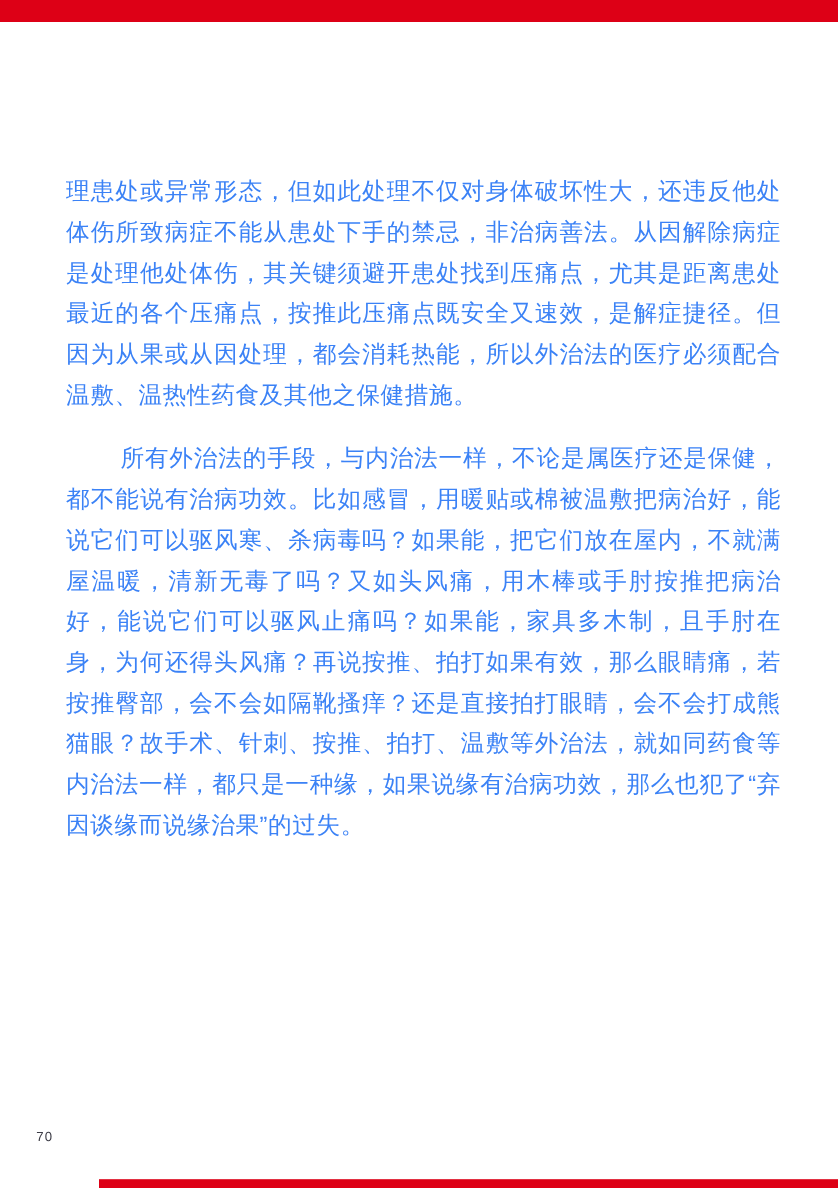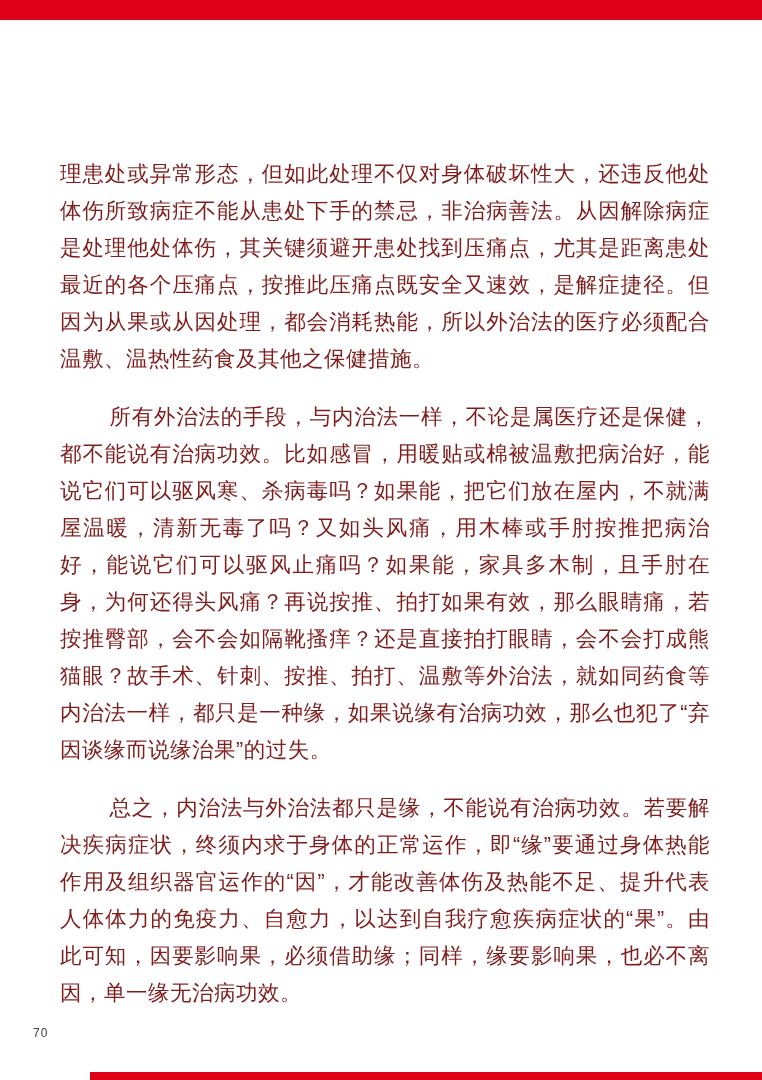--- a/index.html
+++ b/index.html
@@ -55,23 +55,22 @@
       letter-spacing: 1px;
     }
   </style>
 </head>
 <body>
 
 <div class="page">
 
   <div class="accent-bar accent-bar-top" style="background: rgb(221, 0, 22);"></div>
 
-  <div class="content" style="color: #7f1d1d;">
+  <div class="content" style="color: #3b82f6;">
     <p>理患处或异常形态，但如此处理不仅对身体破坏性大，还违反他处体伤所致病症不能从患处下手的禁忌，非治病善法。从因解除病症是处理他处体伤，其关键须避开患处找到压痛点，尤其是距离患处最近的各个压痛点，按推此压痛点既安全又速效，是解症捷径。但因为从果或从因处理，都会消耗热能，所以外治法的医疗必须配合温敷、温热性药食及其他之保健措施。</p>
     <p class="indent">所有外治法的手段，与内治法一样，不论是属医疗还是保健，都不能说有治病功效。比如感冒，用暖贴或棉被温敷把病治好，能说它们可以驱风寒、杀病毒吗？如果能，把它们放在屋内，不就满屋温暖，清新无毒了吗？又如头风痛，用木棒或手肘按推把病治好，能说它们可以驱风止痛吗？如果能，家具多木制，且手肘在身，为何还得头风痛？再说按推、拍打如果有效，那么眼睛痛，若按推臀部，会不会如隔靴搔痒？还是直接拍打眼睛，会不会打成熊猫眼？故手术、针刺、按推、拍打、温敷等外治法，就如同药食等内治法一样，都只是一种缘，如果说缘有治病功效，那么也犯了“弃因谈缘而说缘治果”的过失。</p>
-    <p class="indent">总之，内治法与外治法都只是缘，不能说有治病功效。若要解决疾病症状，终须内求于身体的正常运作，即“缘”要通过身体热能作用及组织器官运作的“因”，才能改善体伤及热能不足、提升代表人体体力的免疫力、自愈力，以达到自我疗愈疾病症状的“果”。由此可知，因要影响果，必须借助缘；同样，缘要影响果，也必不离因，单一缘无治病功效。</p>
   </div>
 
   <div class="page-number" style="color: rgb(60, 60, 70);">70</div>
 
   <div class="accent-bar accent-bar-bottom" style="background: rgb(221, 0, 22);"></div>
 
 </div>
 
 </body></html>

